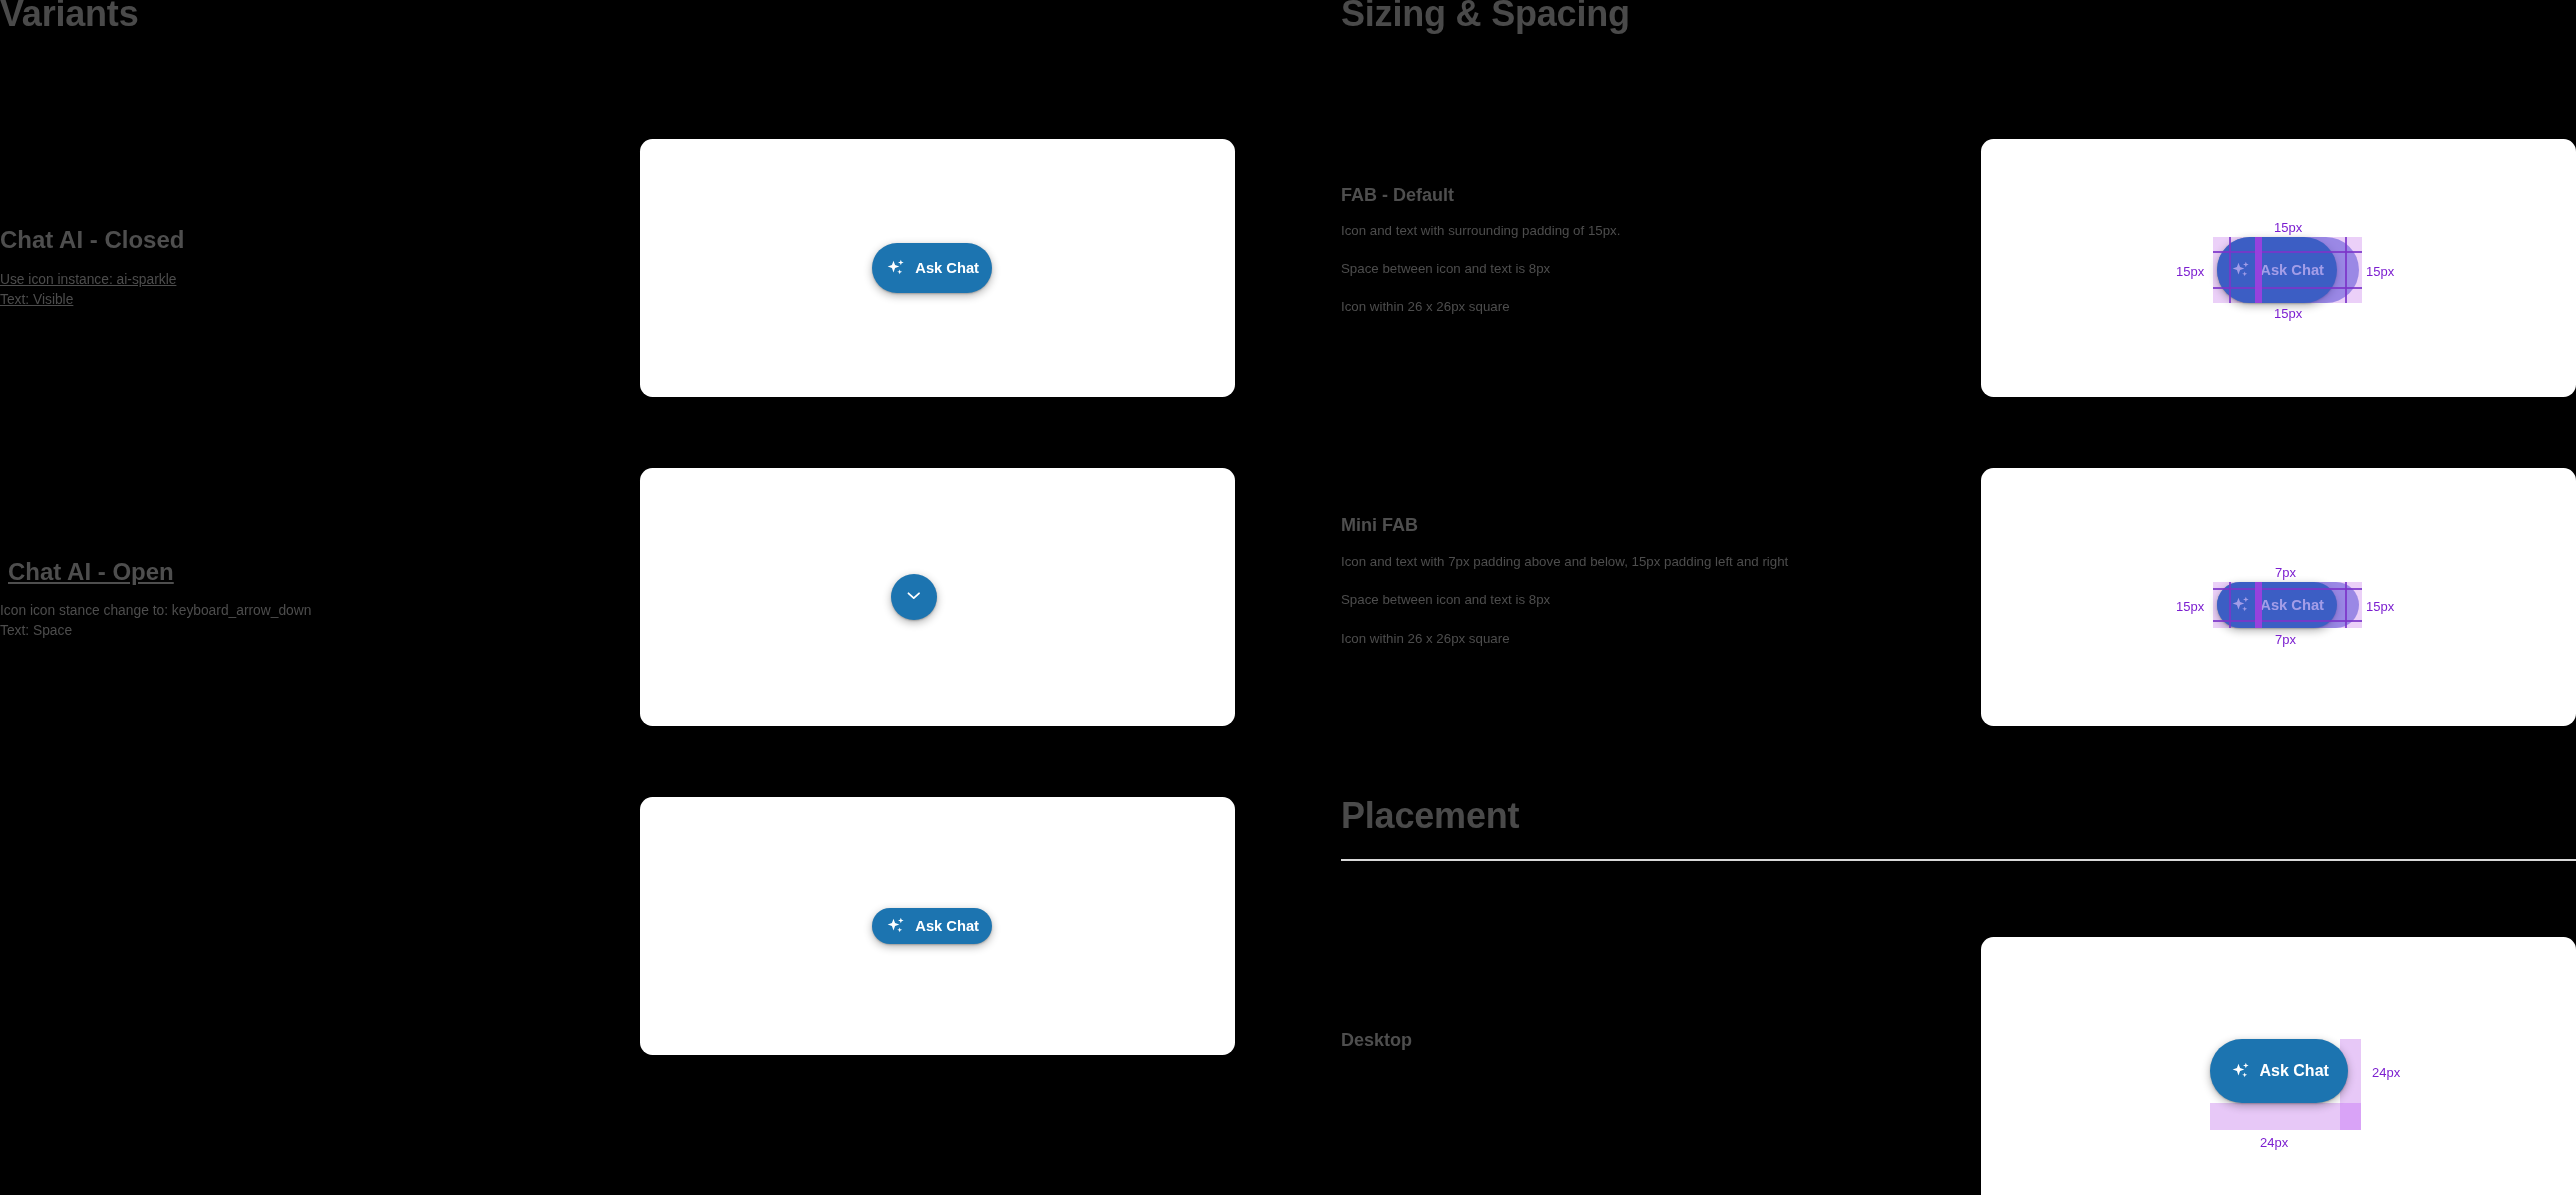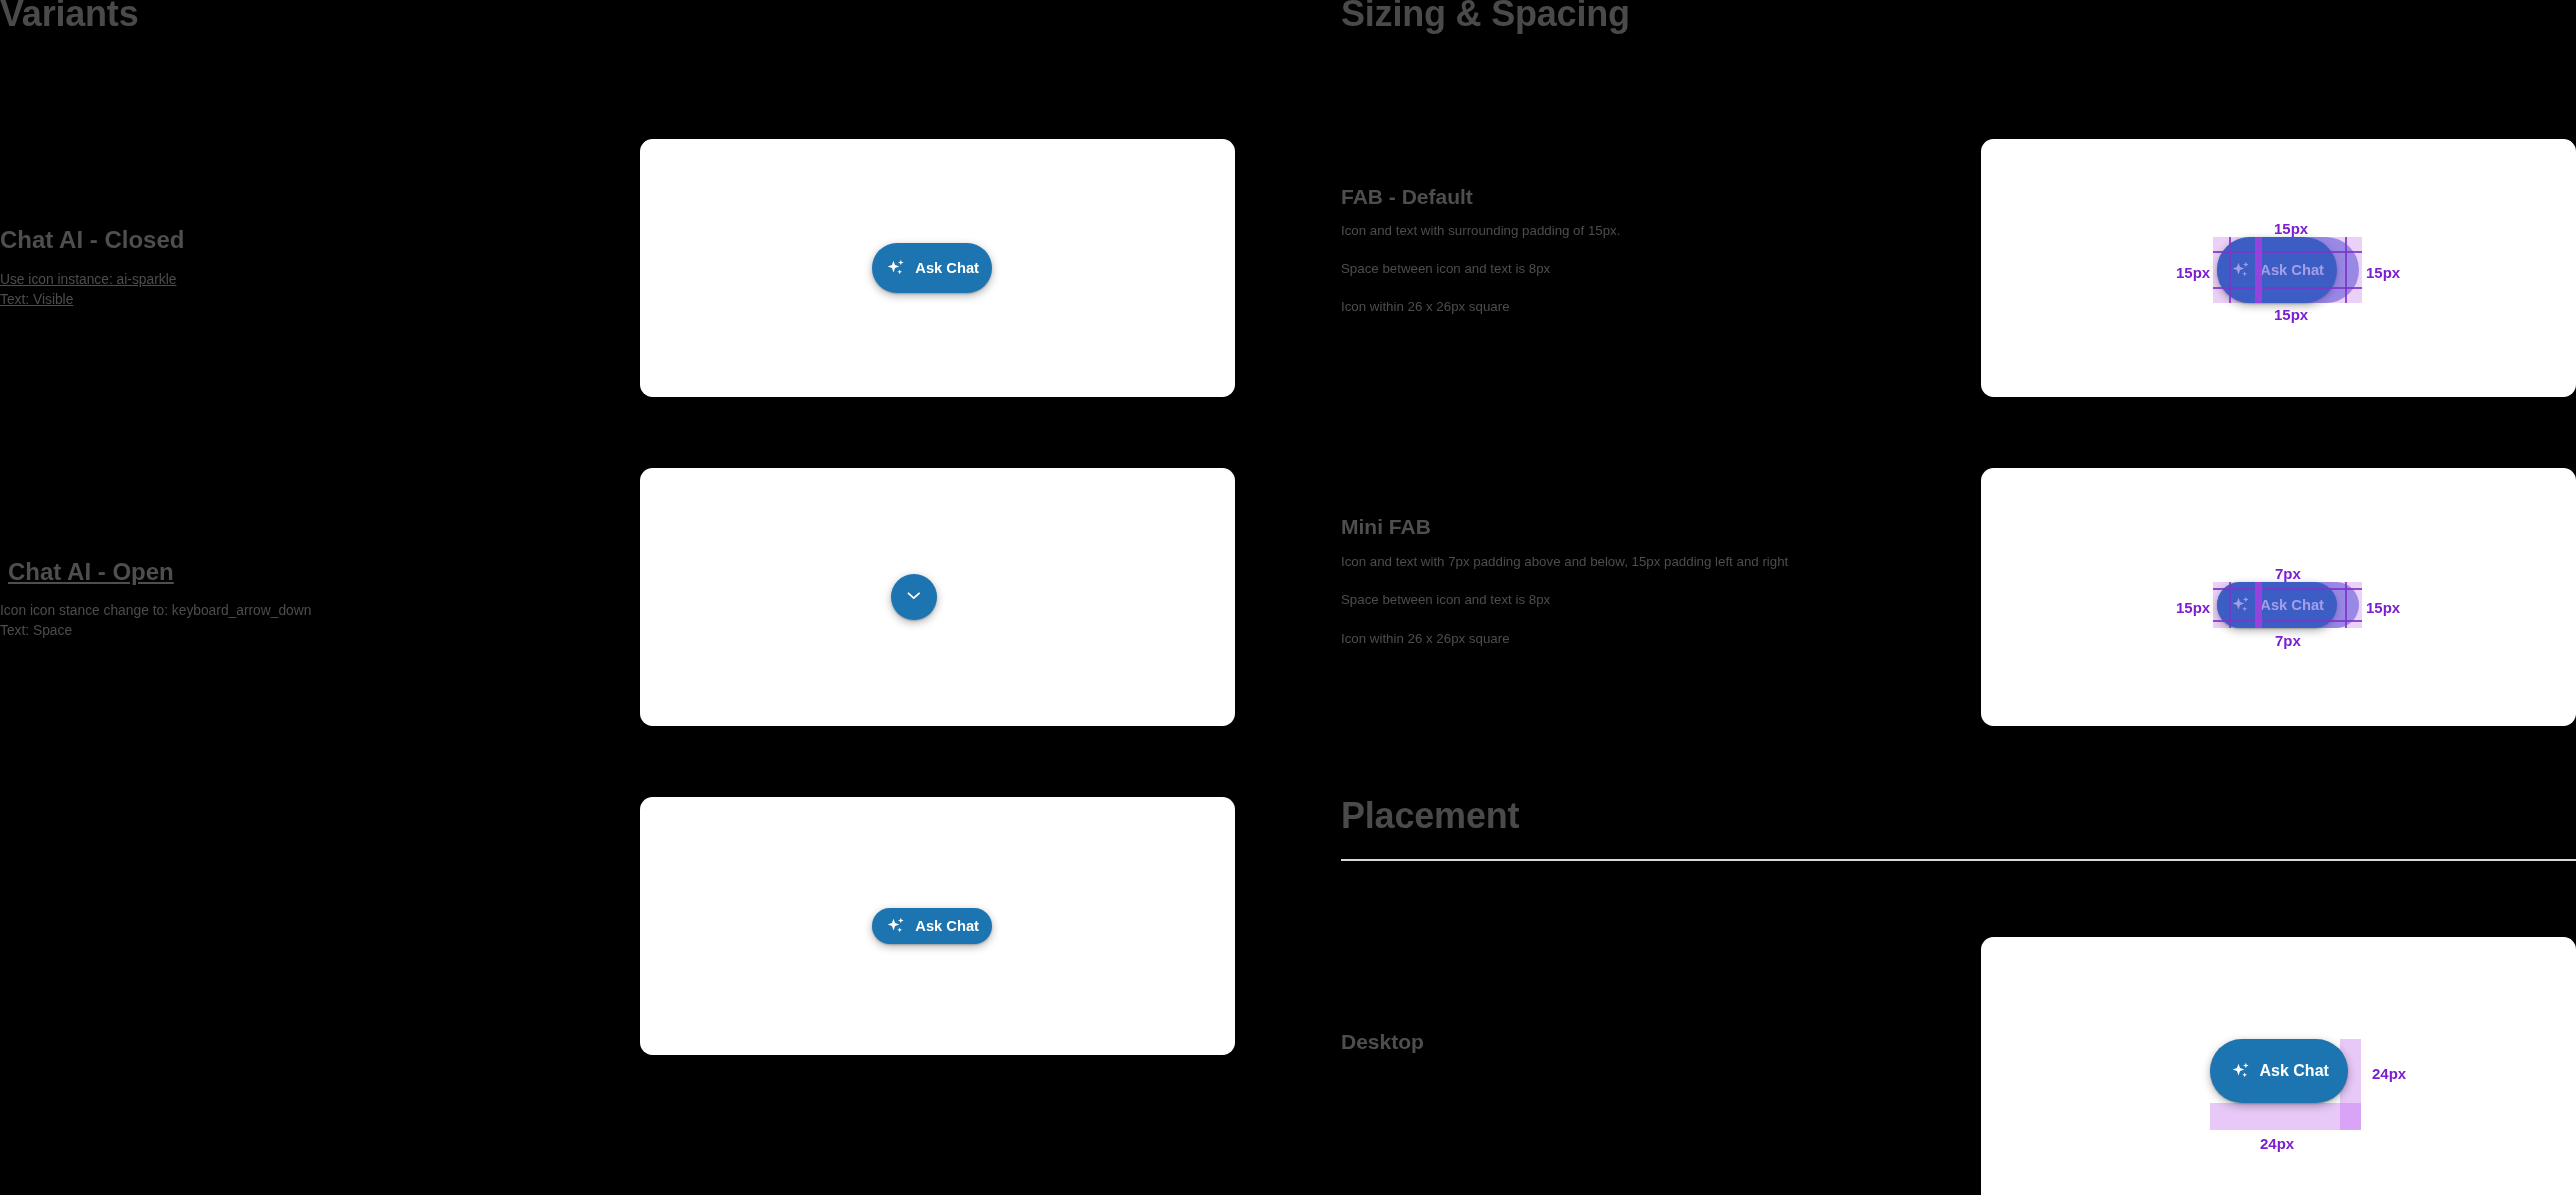--- a/index.html
+++ b/index.html
@@ -34,21 +34,21 @@
   }
   .variant-note {
     position:absolute;
     font-size:13.8px;
     line-height:19.5px;
     color:#4d4d4d;
     white-space:pre-line;
   }
   .spec-title {
     position:absolute;
-    font-size:21px;
+    font-size:18px;
     font-weight:700;
     color:#4e4e4e;
     white-space:nowrap;
   }
   .spec-line {
     position:absolute;
     font-size:13.3px;
     line-height:19.5px;
     color:#4d4d4d;
   }
@@ -107,22 +107,22 @@
     background:#7b35c9;
     opacity:0.85;
   }
   .anno-gap {               
     position:absolute;
     background:#a03fe0;
     opacity:0.9;
   }
   .anno-label {
     position:absolute;
-    font-size:15px;
-    font-weight:700;
+    font-size:13px;
+    font-weight:400;
     color:#7c1fd0;
     white-space:nowrap;
   }
   .anno-block {             
     position:absolute;
     background:#e7c8f7;
   }
   .anno-block.dark { background:#d9a3f7; }
 </style>
 </head>

